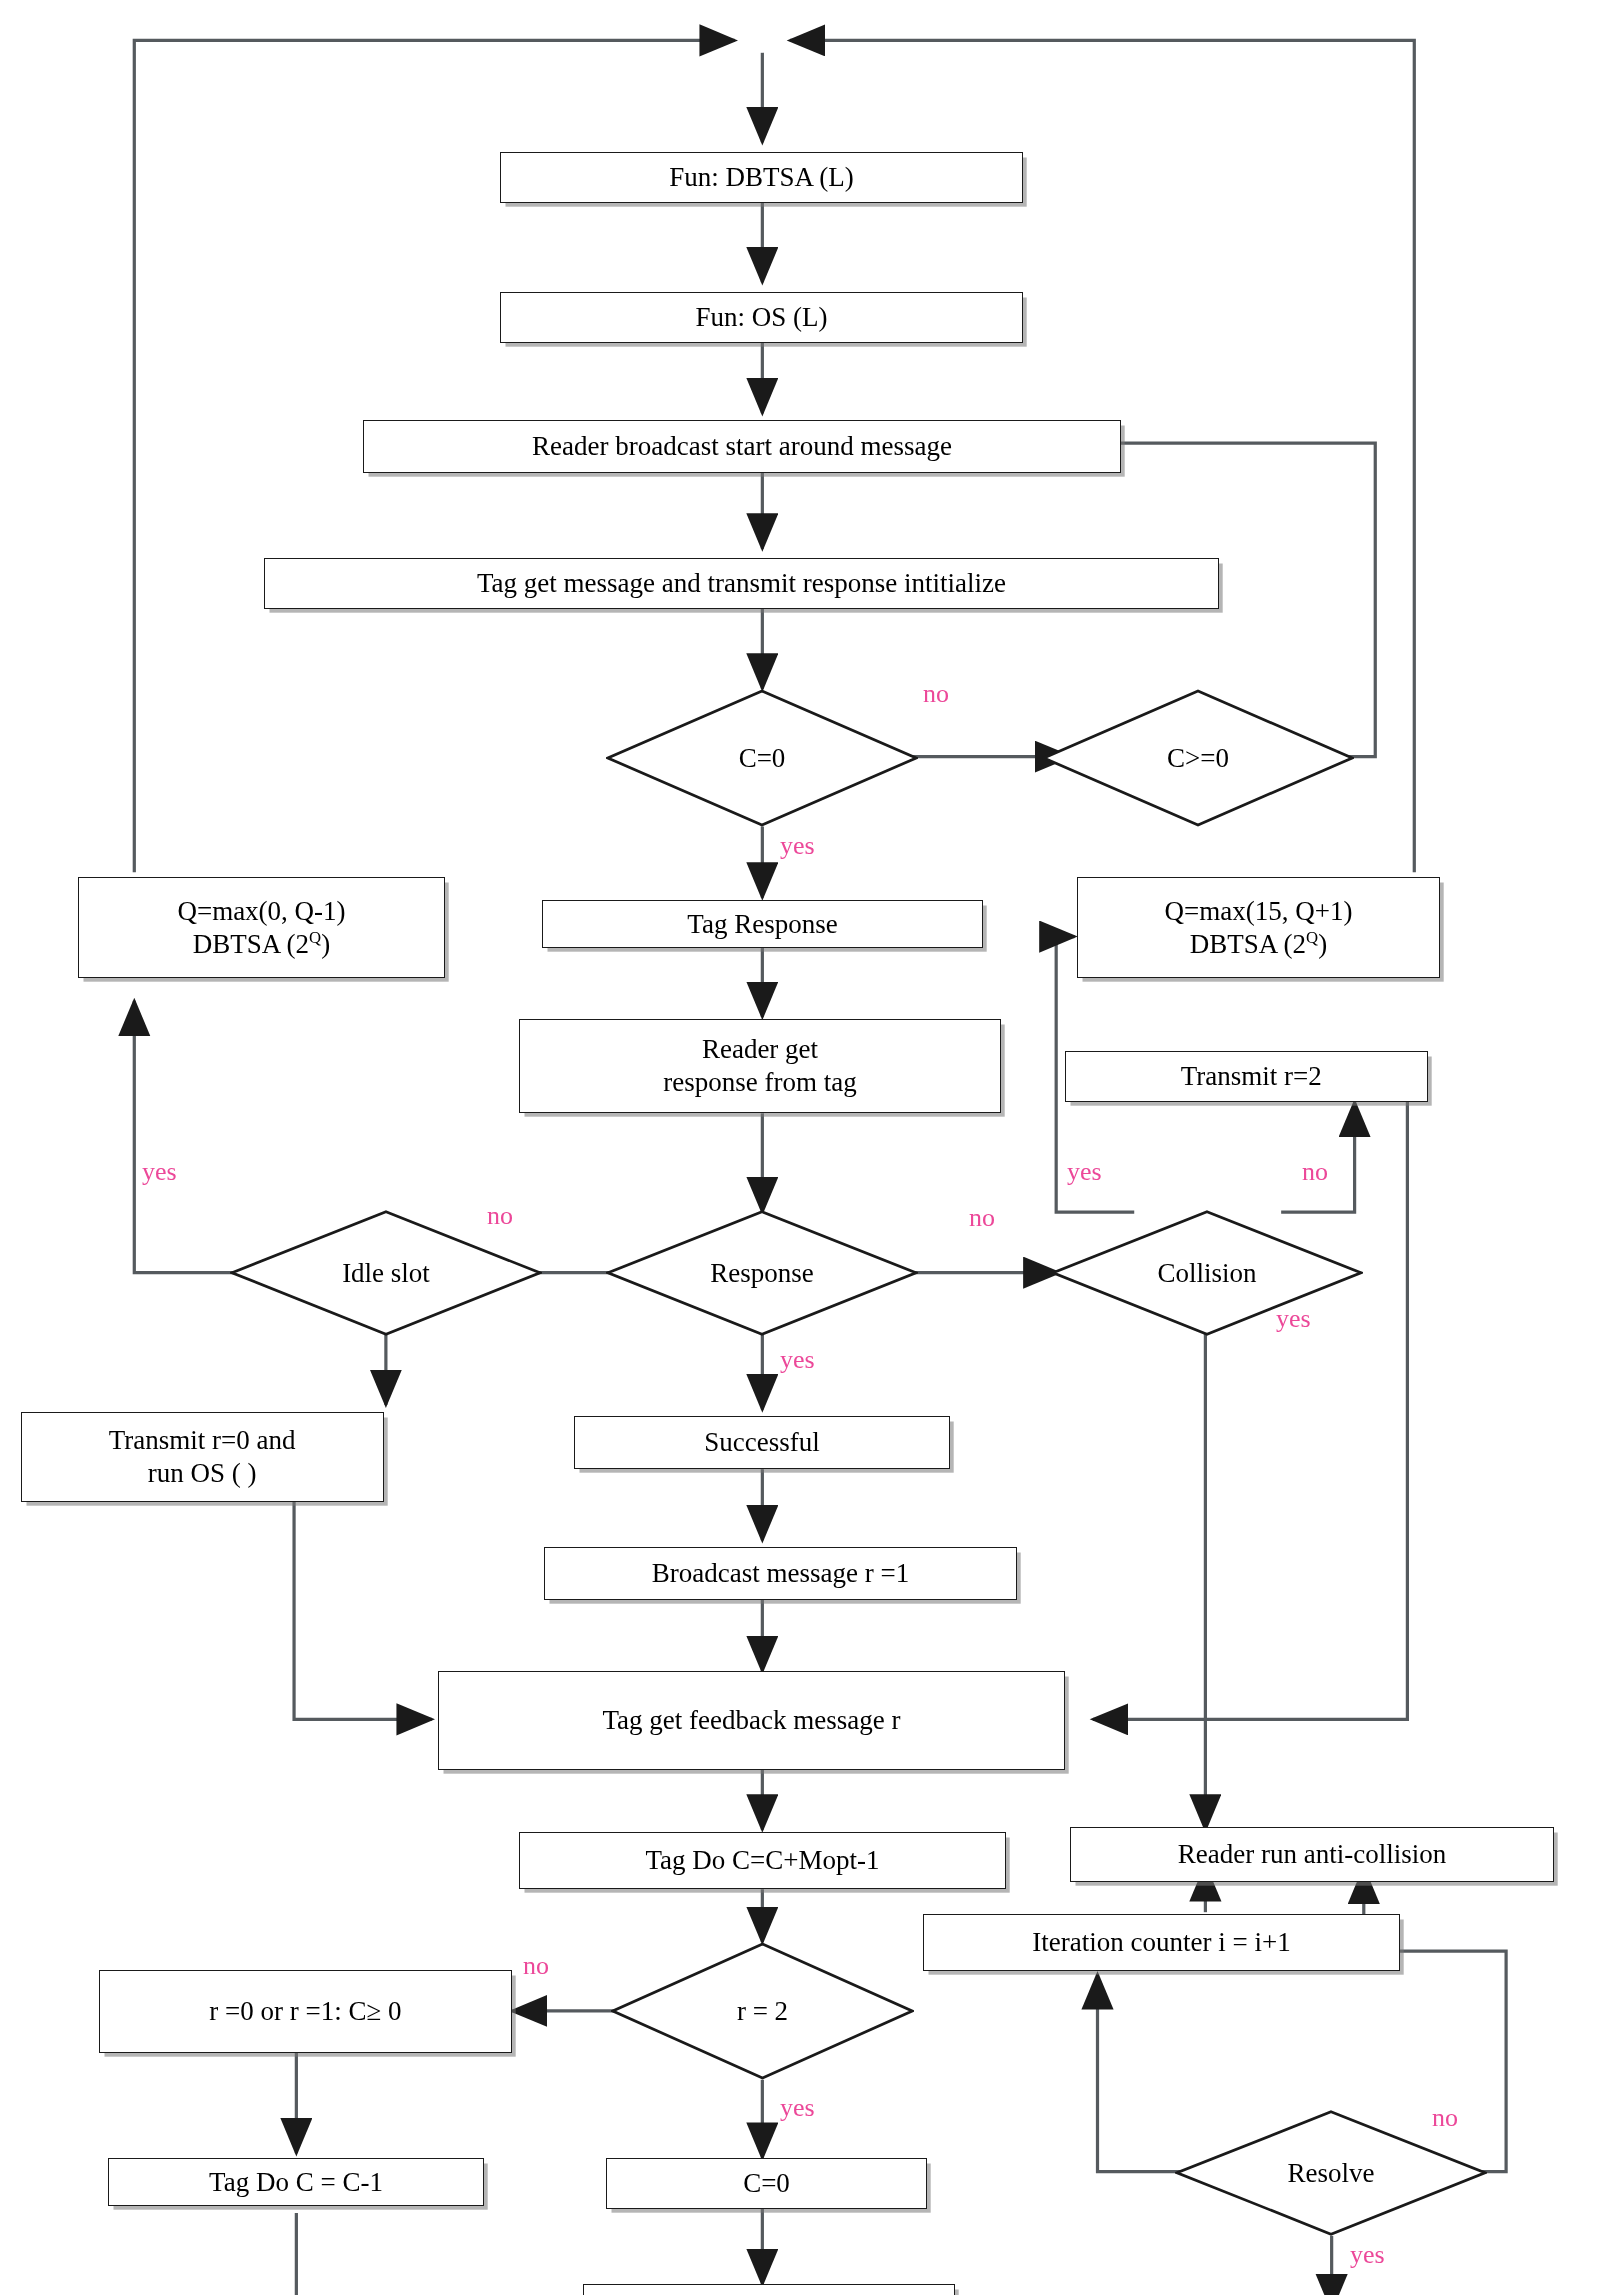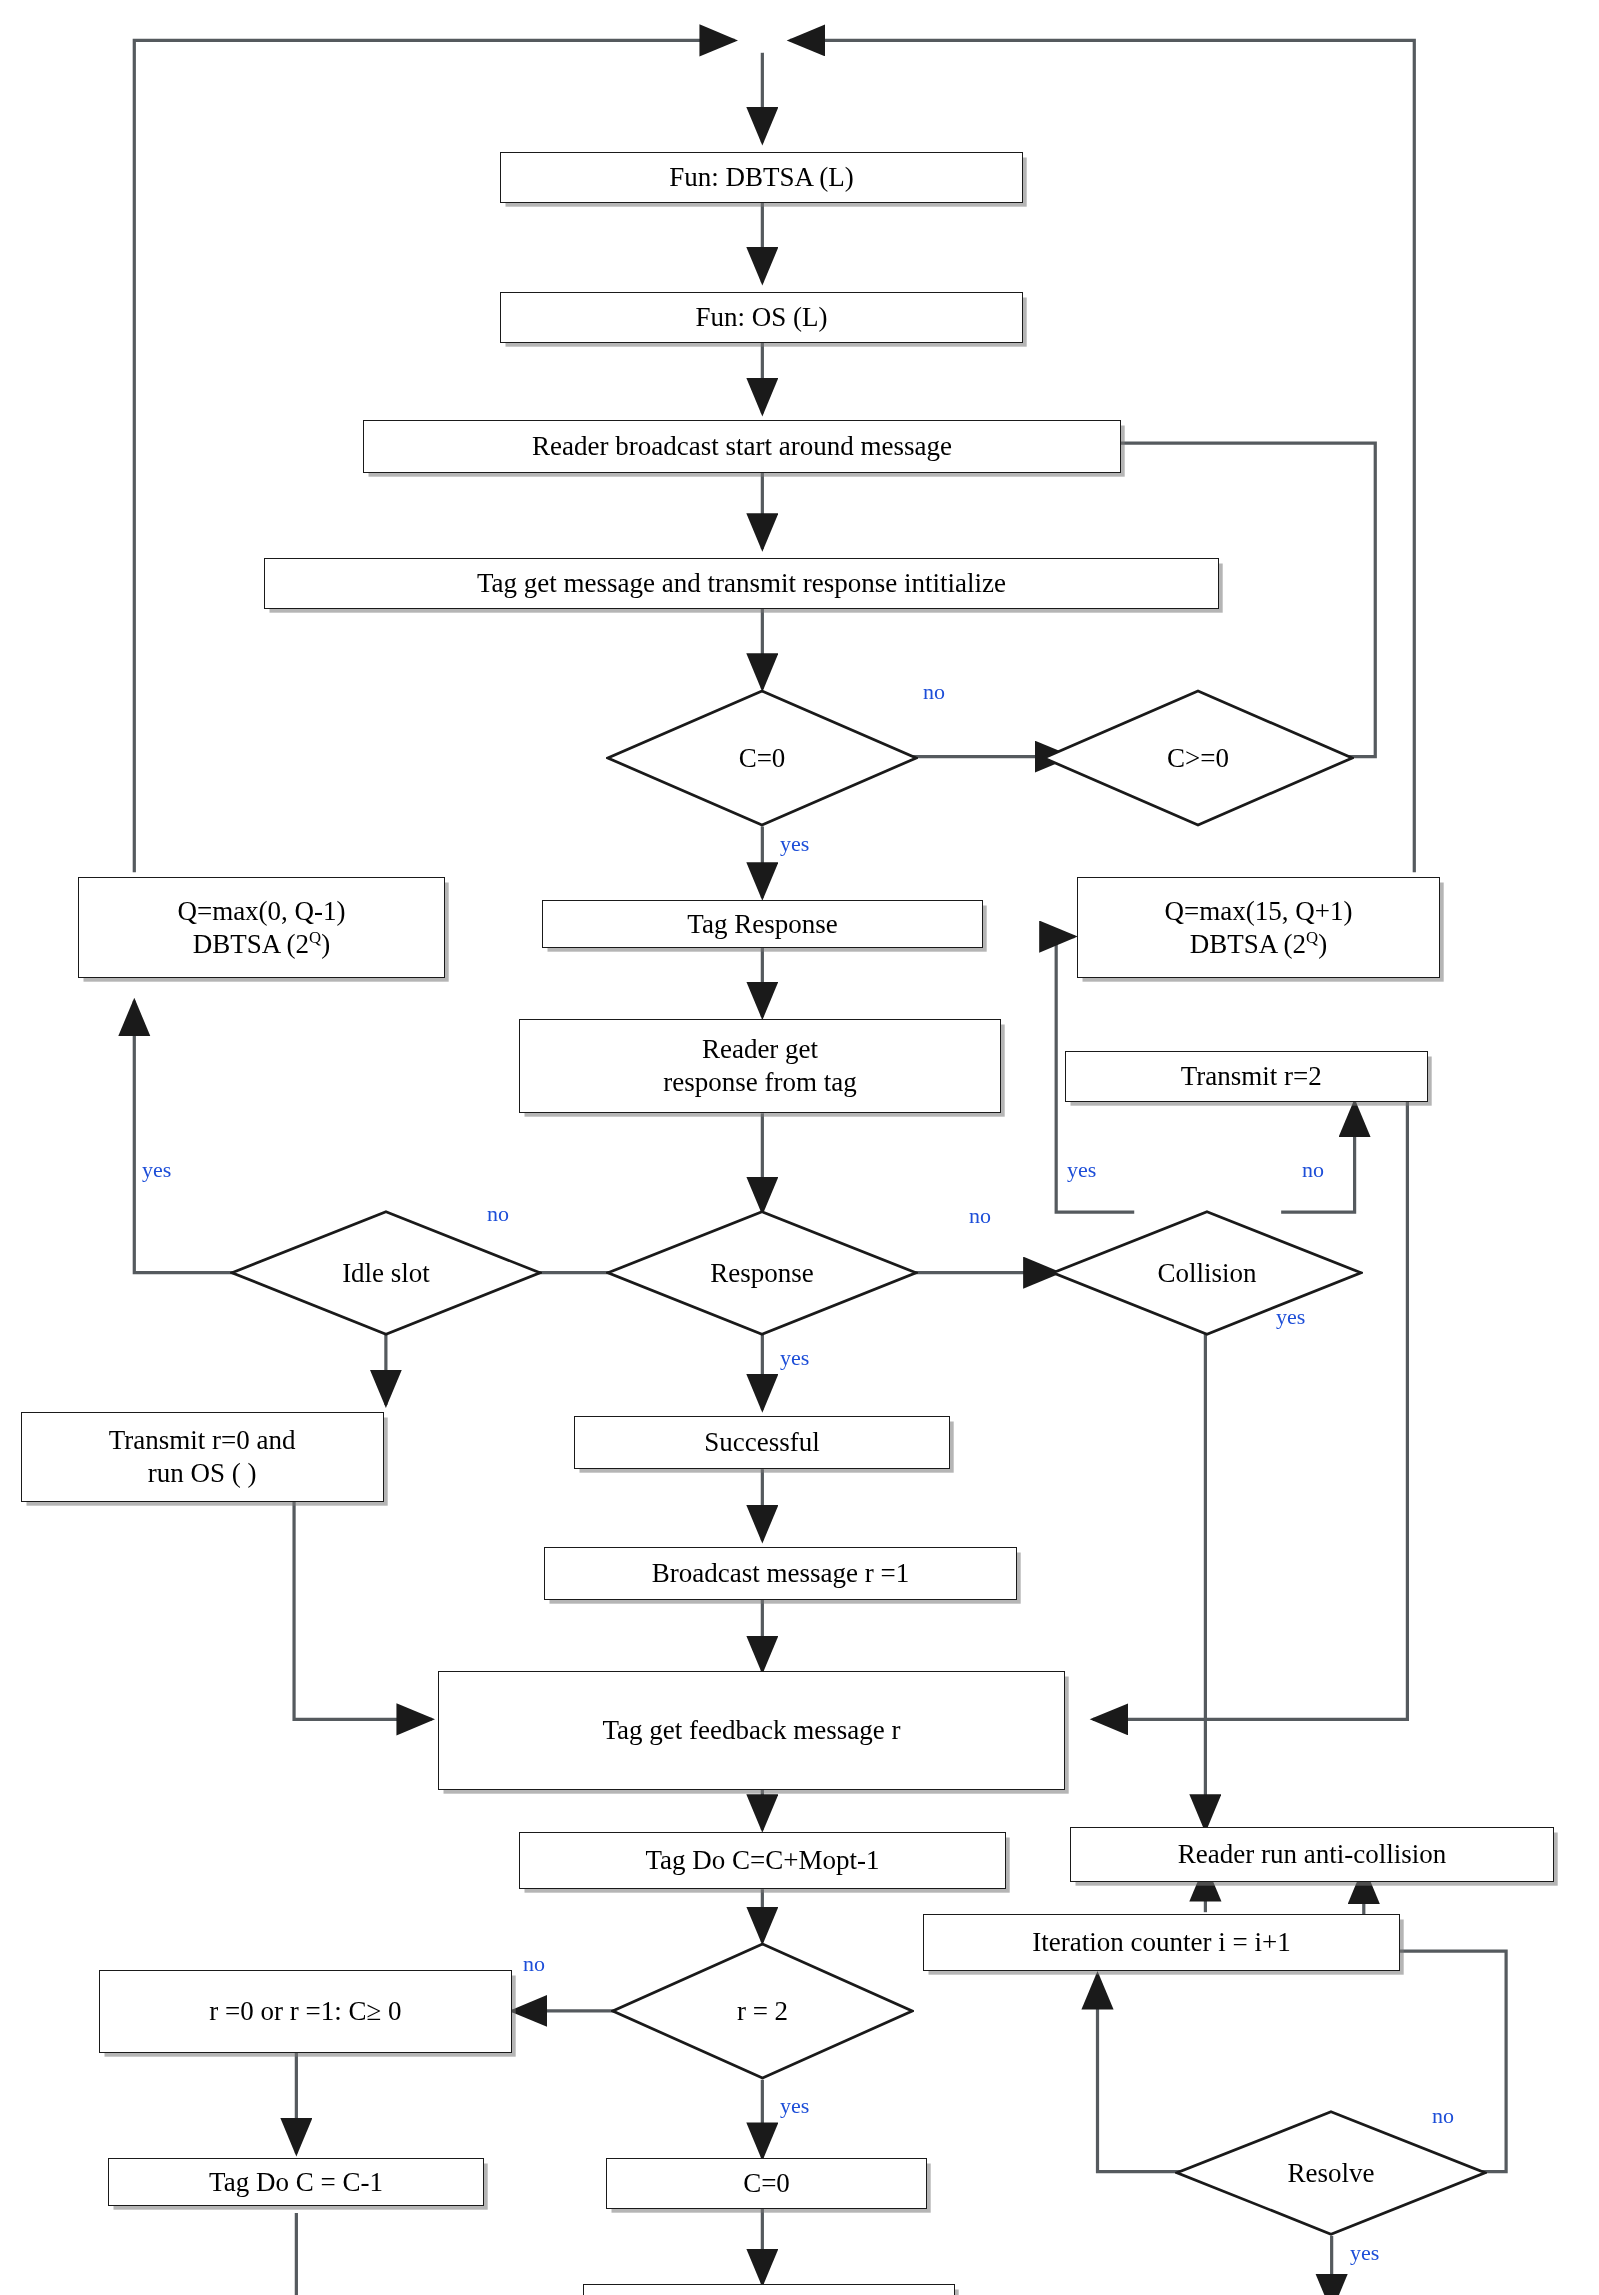--- a/index.html
+++ b/index.html
@@ -6,21 +6,21 @@
   body{font-family:"Liberation Serif","DejaVu Serif",serif;}
   #stage{position:relative;width:1600px;height:2470px;background:#fff;overflow:hidden;}
   #edges{position:absolute;left:0;top:0;width:1600px;height:2470px;}
   .node{position:absolute;box-sizing:border-box;display:flex;align-items:center;justify-content:center;
         text-align:center;background:#ffffff;color:#000;line-height:1.22;}
   .box{border:1.8px solid #1a1a1a;box-shadow:4.6px 4.6px 0 -0.9px rgba(120,120,120,.55);font-size:27px;padding:2.8px 6.4px;}
   .diamond-wrap{position:absolute;}
   .diamond-wrap svg{position:absolute;left:0;top:0;}
   .diamond-label{position:absolute;left:0;top:0;width:100%;height:100%;display:flex;
      align-items:center;justify-content:center;font-size:27px;color:#000;}
-  .edge-label{position:absolute;font-size:22px;color:#1d4ed8;background:transparent;white-space:nowrap;}
+  .edge-label{position:absolute;font-size:26px;color:#ec4899;background:transparent;white-space:nowrap;}
   .sup{font-size:0.62em;vertical-align:super;line-height:0;}
   .ln2{display:block;}
 </style>
 </head>
 <body>
 
 <div id="stage">
 
   <svg id="edges" viewBox="0 0 3484 5380" xmlns="http://www.w3.org/2000/svg">
     <defs>
@@ -196,21 +196,21 @@
   </div>
 
   <div class="node box" style="left:574px;top:1416px;width:376px;height:53px;">
     <span>Successful</span>
   </div>
 
   <div class="node box" style="left:528px;top:1547px;width:473px;height:53px;margin-left:16px;">
     <span>Broadcast message r =1</span>
   </div>
 
-  <div class="node box" style="left:438px;top:1671px;width:627px;height:119px;">
+  <div class="node box" style="left:438px;top:1671px;width:627px;height:99px;">
     <span>Tag get feedback message r</span>
   </div>
 
   <div class="node box" style="left:519px;top:1832px;width:487px;height:57px;">
     <span>Tag Do C=C+Mopt-1</span>
   </div>
 
   <div class="node box" style="left:1070px;top:1827px;width:484px;height:55px;">
     <span>Reader run anti-collision</span>
   </div>

